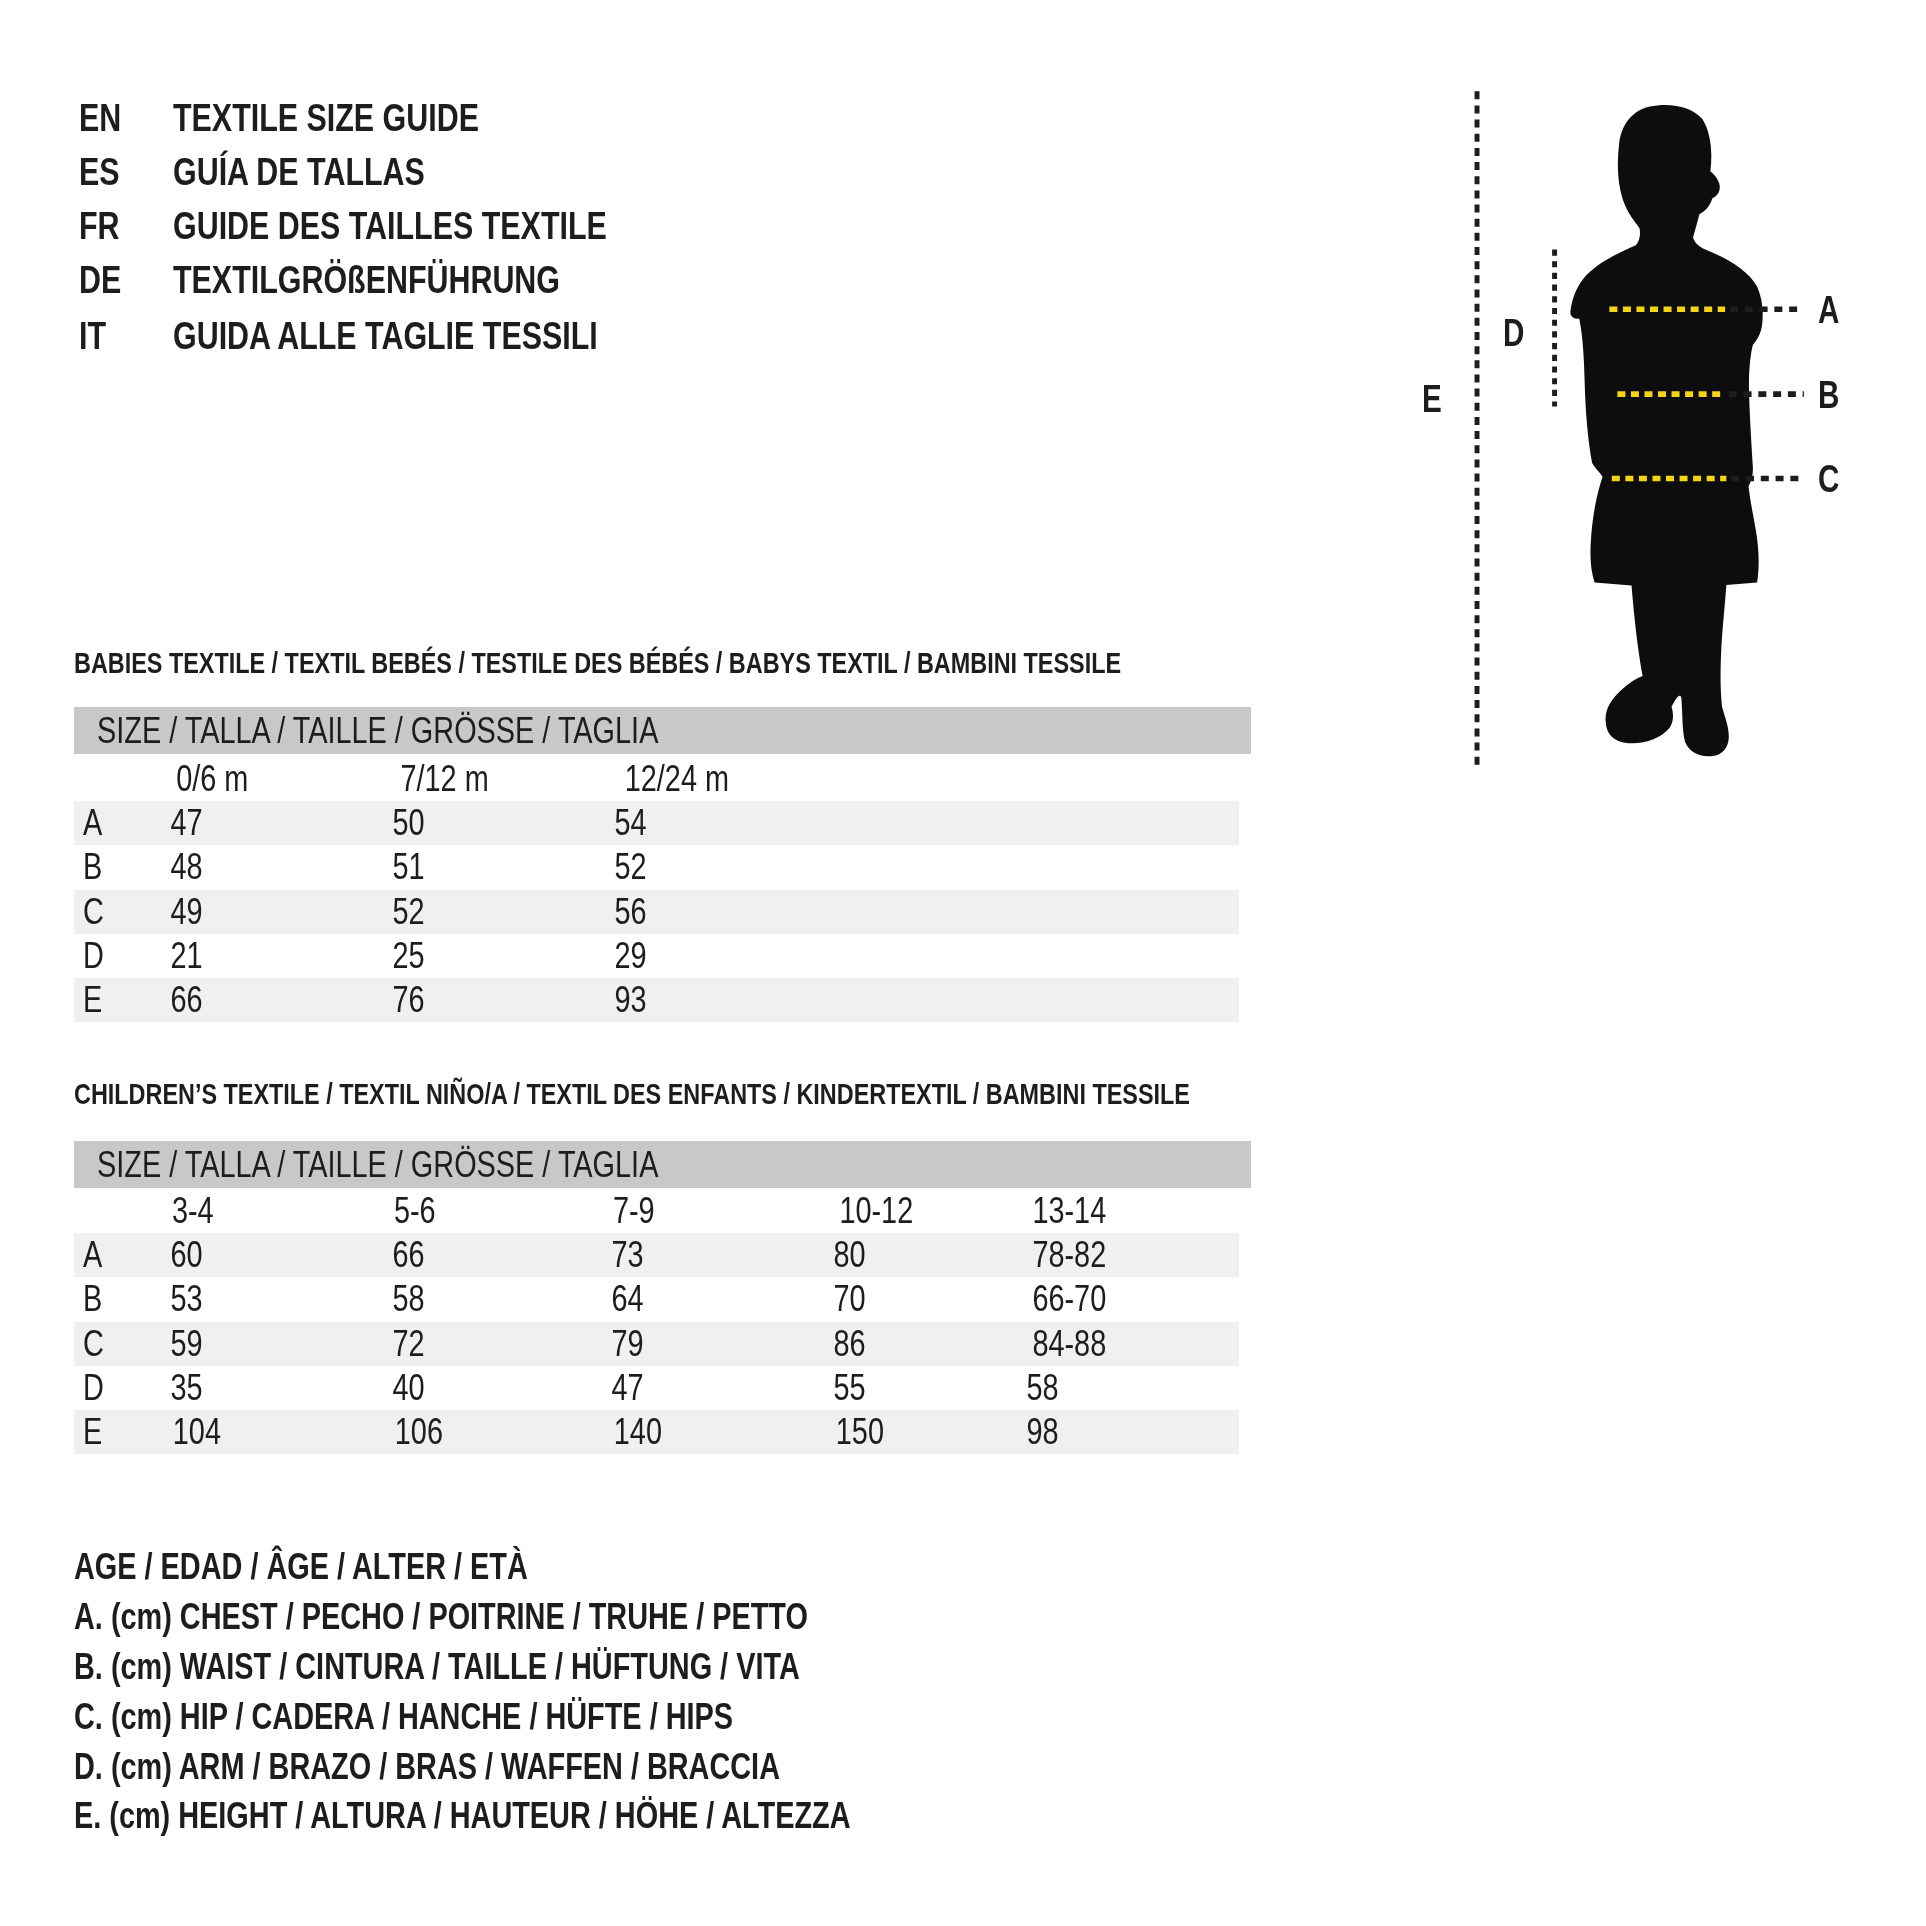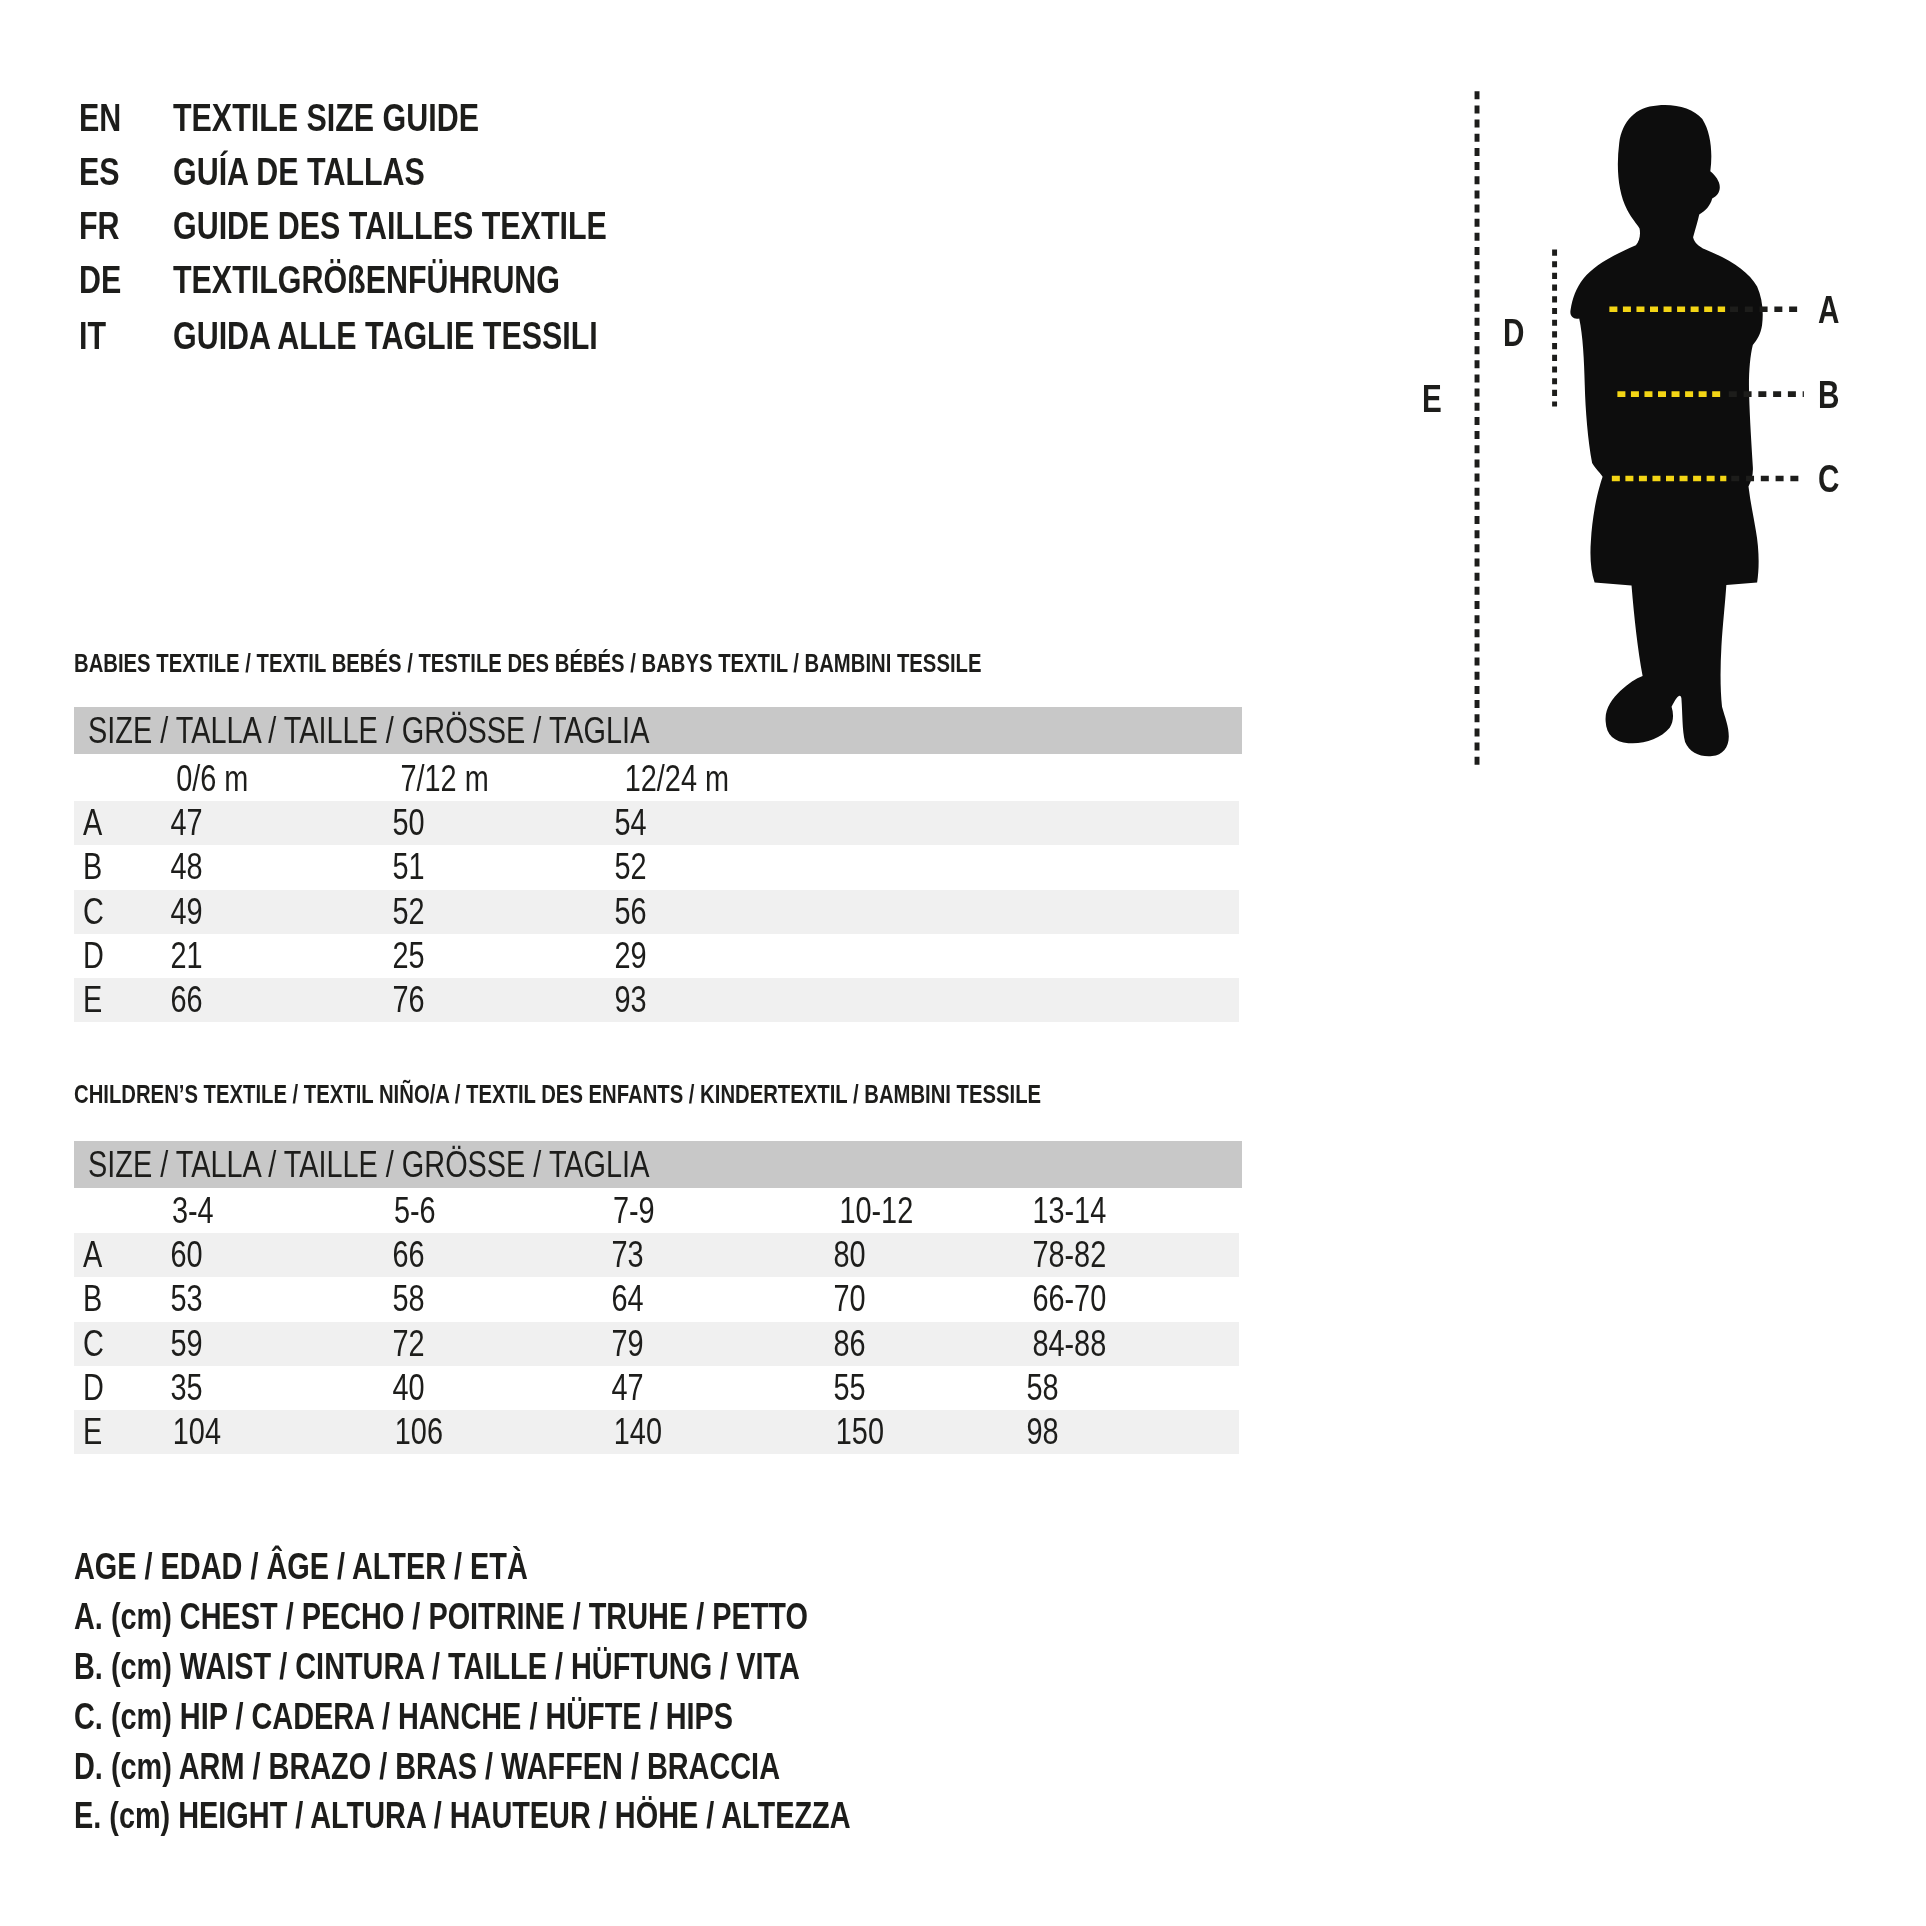--- a/index.html
+++ b/index.html
@@ -12,25 +12,25 @@
   
   .cnd{display:inline-block;transform:scaleX(0.78);transform-origin:0 50%;white-space:nowrap;}
   .cndc{display:inline-block;transform:scaleX(0.78);transform-origin:50% 50%;white-space:nowrap;}
 
   
   .lang-row{position:absolute;left:0;height:44px;line-height:44px;font-size:39px;font-weight:700;}
   .lang-code{position:absolute;left:79px;top:0;height:44px;line-height:44px;}
   .lang-title{position:absolute;left:173px;top:0;height:44px;line-height:44px;}
 
   
-  .sec-heading{position:absolute;left:74px;height:44px;line-height:44px;font-size:26px;font-weight:700;}
+  .sec-heading{position:absolute;left:74px;height:44px;line-height:44px;font-size:30px;font-weight:700;}
 
   
   .grVbar{position:absolute;left:74px;width:1165px;height:47px;background:#c8c8c8;
-         line-height:47px;font-size:37px;font-weight:400;padding-left:3px;}
+         line-height:47px;font-size:37px;font-weight:400;padding-left:12px;}
   .grVbar .bar-label{margin-left:11px;}
   .trow{position:absolute;left:74px;width:1165px;height:44px;line-height:44px;font-size:37px;font-weight:400;}
   .trow.stripe{background:#f0f0f0;}
   .rlabel{position:absolute;left:8.6px;top:0;width:74px;text-align:left;height:44px;line-height:44px;}
   .cell{position:absolute;top:0;width:148px;height:44px;line-height:44px;text-align:left;}
   .b-c0{left:92px;} .b-c1{left:314px;} .b-c2{left:536px;}
   .c-c0{left:92px;text-decoration:underline;} .c-c1{left:314px;} .c-c2{left:533px;} .c-c3{left:755px;} .c-c4{left:948px;}
 
   
   .legend-row{position:absolute;left:74px;height:44px;line-height:44px;font-size:37px;font-weight:700;margin-top:31px;}

